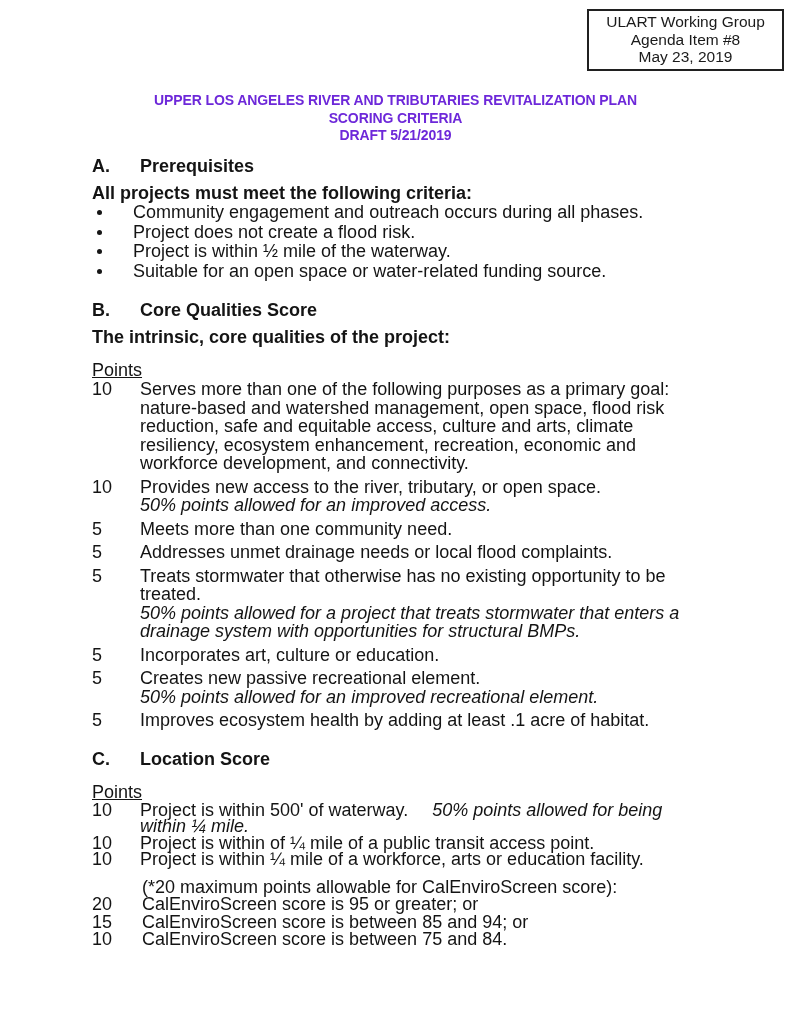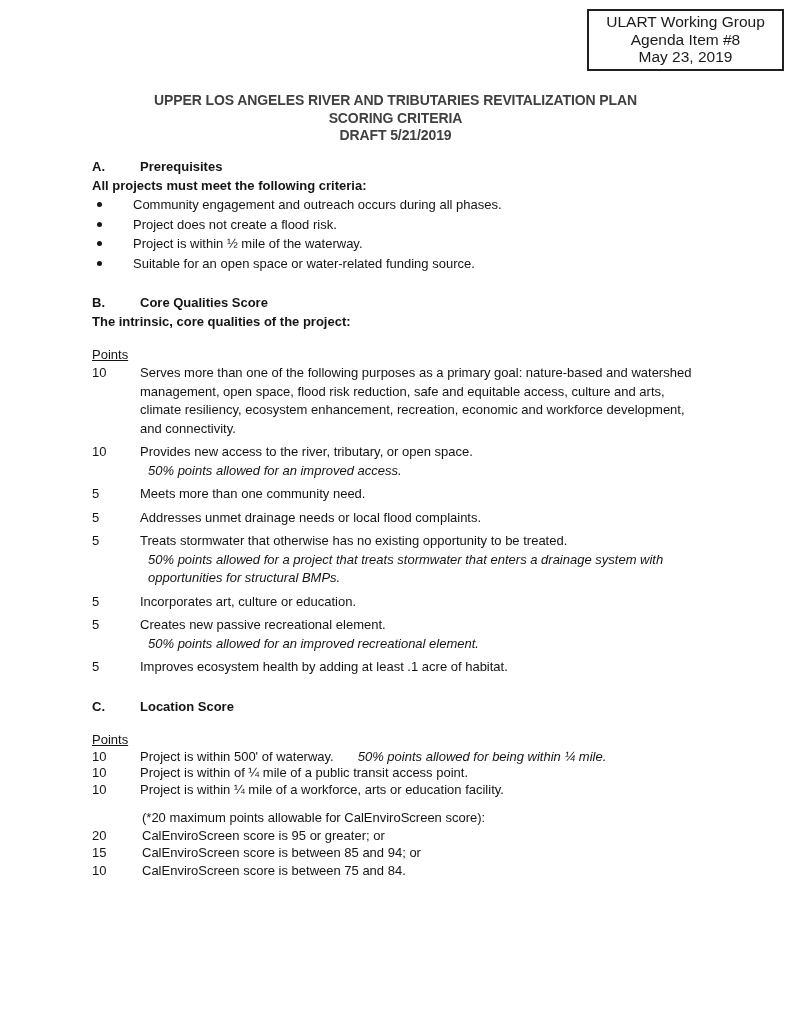--- a/index.html
+++ b/index.html
@@ -32,53 +32,53 @@
   
   .title-block {
     position: absolute;
     left: 0; top: 92px;
     width: 100%;
     text-align: center;
     font-weight: 700;
     font-size: 14px;
     line-height: 17.5px;
     letter-spacing: -0.1px;
-    color: #404040;
+    color: #6d28d9;
   }
   
   .content {
     position: absolute;
     left: 92px; top: 157px;
     width: 616px;
-    font-size: 13px;
+    font-size: 18px;
   }
   .sec-head { font-weight: 700; line-height: 19px; }
   .sec-letter { display: inline-block; width: 48px; }
-  .sub { font-weight: 700; line-height: 19px; }
+  .sub { font-weight: 700; line-height: 19px; margin-top: 8px; }
   .brow { display: flex; line-height: 19.5px; gap: 10px; }
   .bdot { flex: 0 0 26px; padding-left: 5px; }
   .bdot::before {
     content: "";
     display: block;
     width: 5px; height: 5px;
     border-radius: 50%;
     background: #161616;
     margin-top: 7px;
   }
   .sec-b { margin-top: 20px; }
   .sec-c { margin-top: 20px; }
   .points-label {
     margin-top: 14px;
     text-decoration: underline;
     line-height: 19px;
   }
   .pitem { display: flex; line-height: 18.5px; margin-bottom: 5px; }
   .pitem .pts { flex: 0 0 48px; }
   .ptext { width: 566px; }
-  .note { font-style: italic; margin-left: 8px; }
+  .note { font-style: italic; }
   .note-inline { font-style: italic; margin-left: 24px; }
   .clist .pitem { line-height: 16.5px; margin-bottom: 0; }
   .cgap { height: 11px; }
   .clist .pitem.tall { line-height: 17.5px; justify-content: space-between; }
 </style>
 </head>
 <body>
 
 <div class="page">
 

